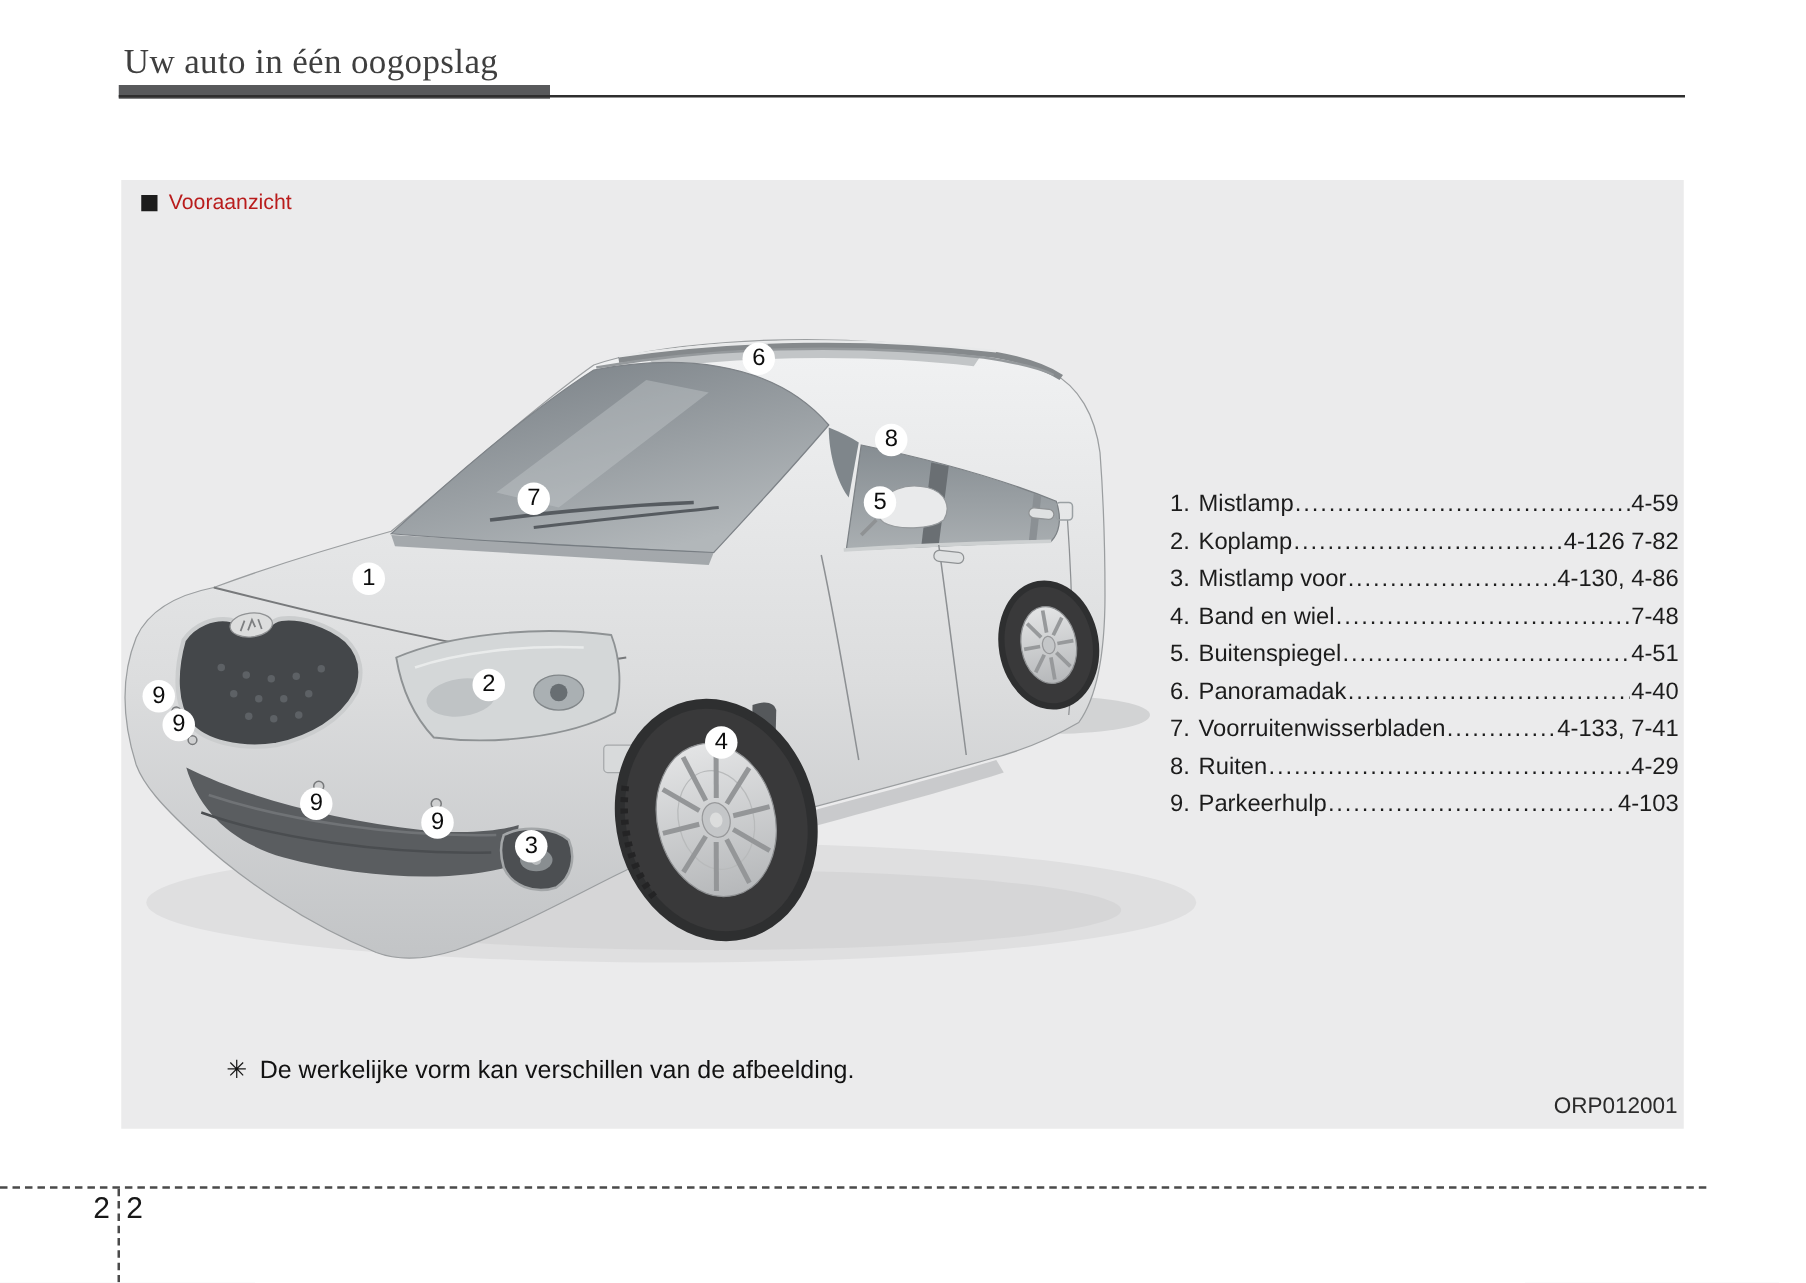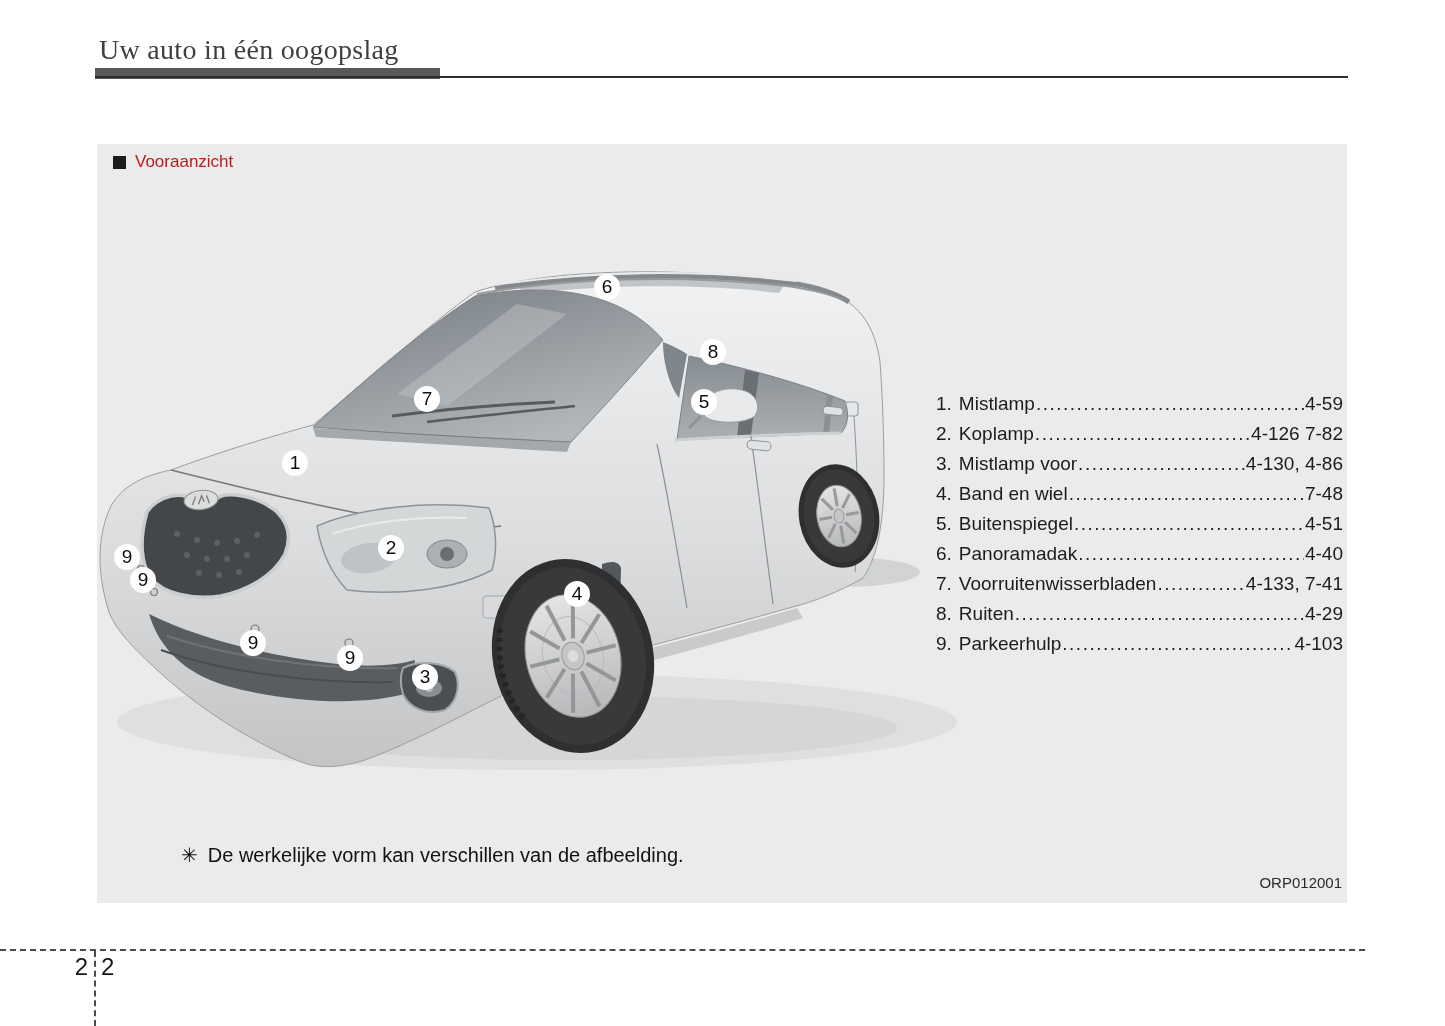--- a/index.html
+++ b/index.html
@@ -21,21 +21,21 @@
            background:#ffffff;color:#0d0d0d;font-size:19px;line-height:26px;text-align:center;}
   
   .parts{position:absolute;left:839px;top:249px;width:407px;}
   .part-row{display:flex;align-items:baseline;height:30px;font-size:19px;color:#1c1c1c;}
   .part-row .num{flex:0 0 auto;margin-right:7px;}
   .part-row .lbl{flex:0 0 auto;}
   .part-row .dots{flex:1 1 auto;overflow:hidden;white-space:nowrap;margin:0 1px;letter-spacing:1.5px;}
   .part-row .dots::after{content:"......................................................................................";}
   .part-row .pages{flex:0 0 auto;white-space:nowrap;}
   .note{position:absolute;left:84px;top:699px;font-size:20px;color:#121212;display:flex;gap:10px;align-items:baseline;}
-  .fig-code{position:absolute;right:5px;top:730px;font-size:15px;color:#2b2b2b;}
+  .fig-code{position:absolute;right:5px;top:730px;font-size:18px;color:#2b2b2b;}
   
   .hdash{position:absolute;left:0;top:949px;width:1445px;height:0;border-top:2px dashed #4a4a4a;}
   .vdash{position:absolute;left:94px;top:951px;height:75px;width:0;border-left:2px dashed #4a4a4a;}
   .sec-num{position:absolute;left:60px;top:953px;width:28px;text-align:right;font-size:24px;color:#171717;}
   .pg-num{position:absolute;left:101px;top:953px;font-size:24px;color:#171717;}
 </style>
 </head>
 <body>
 
 <div class="page">

